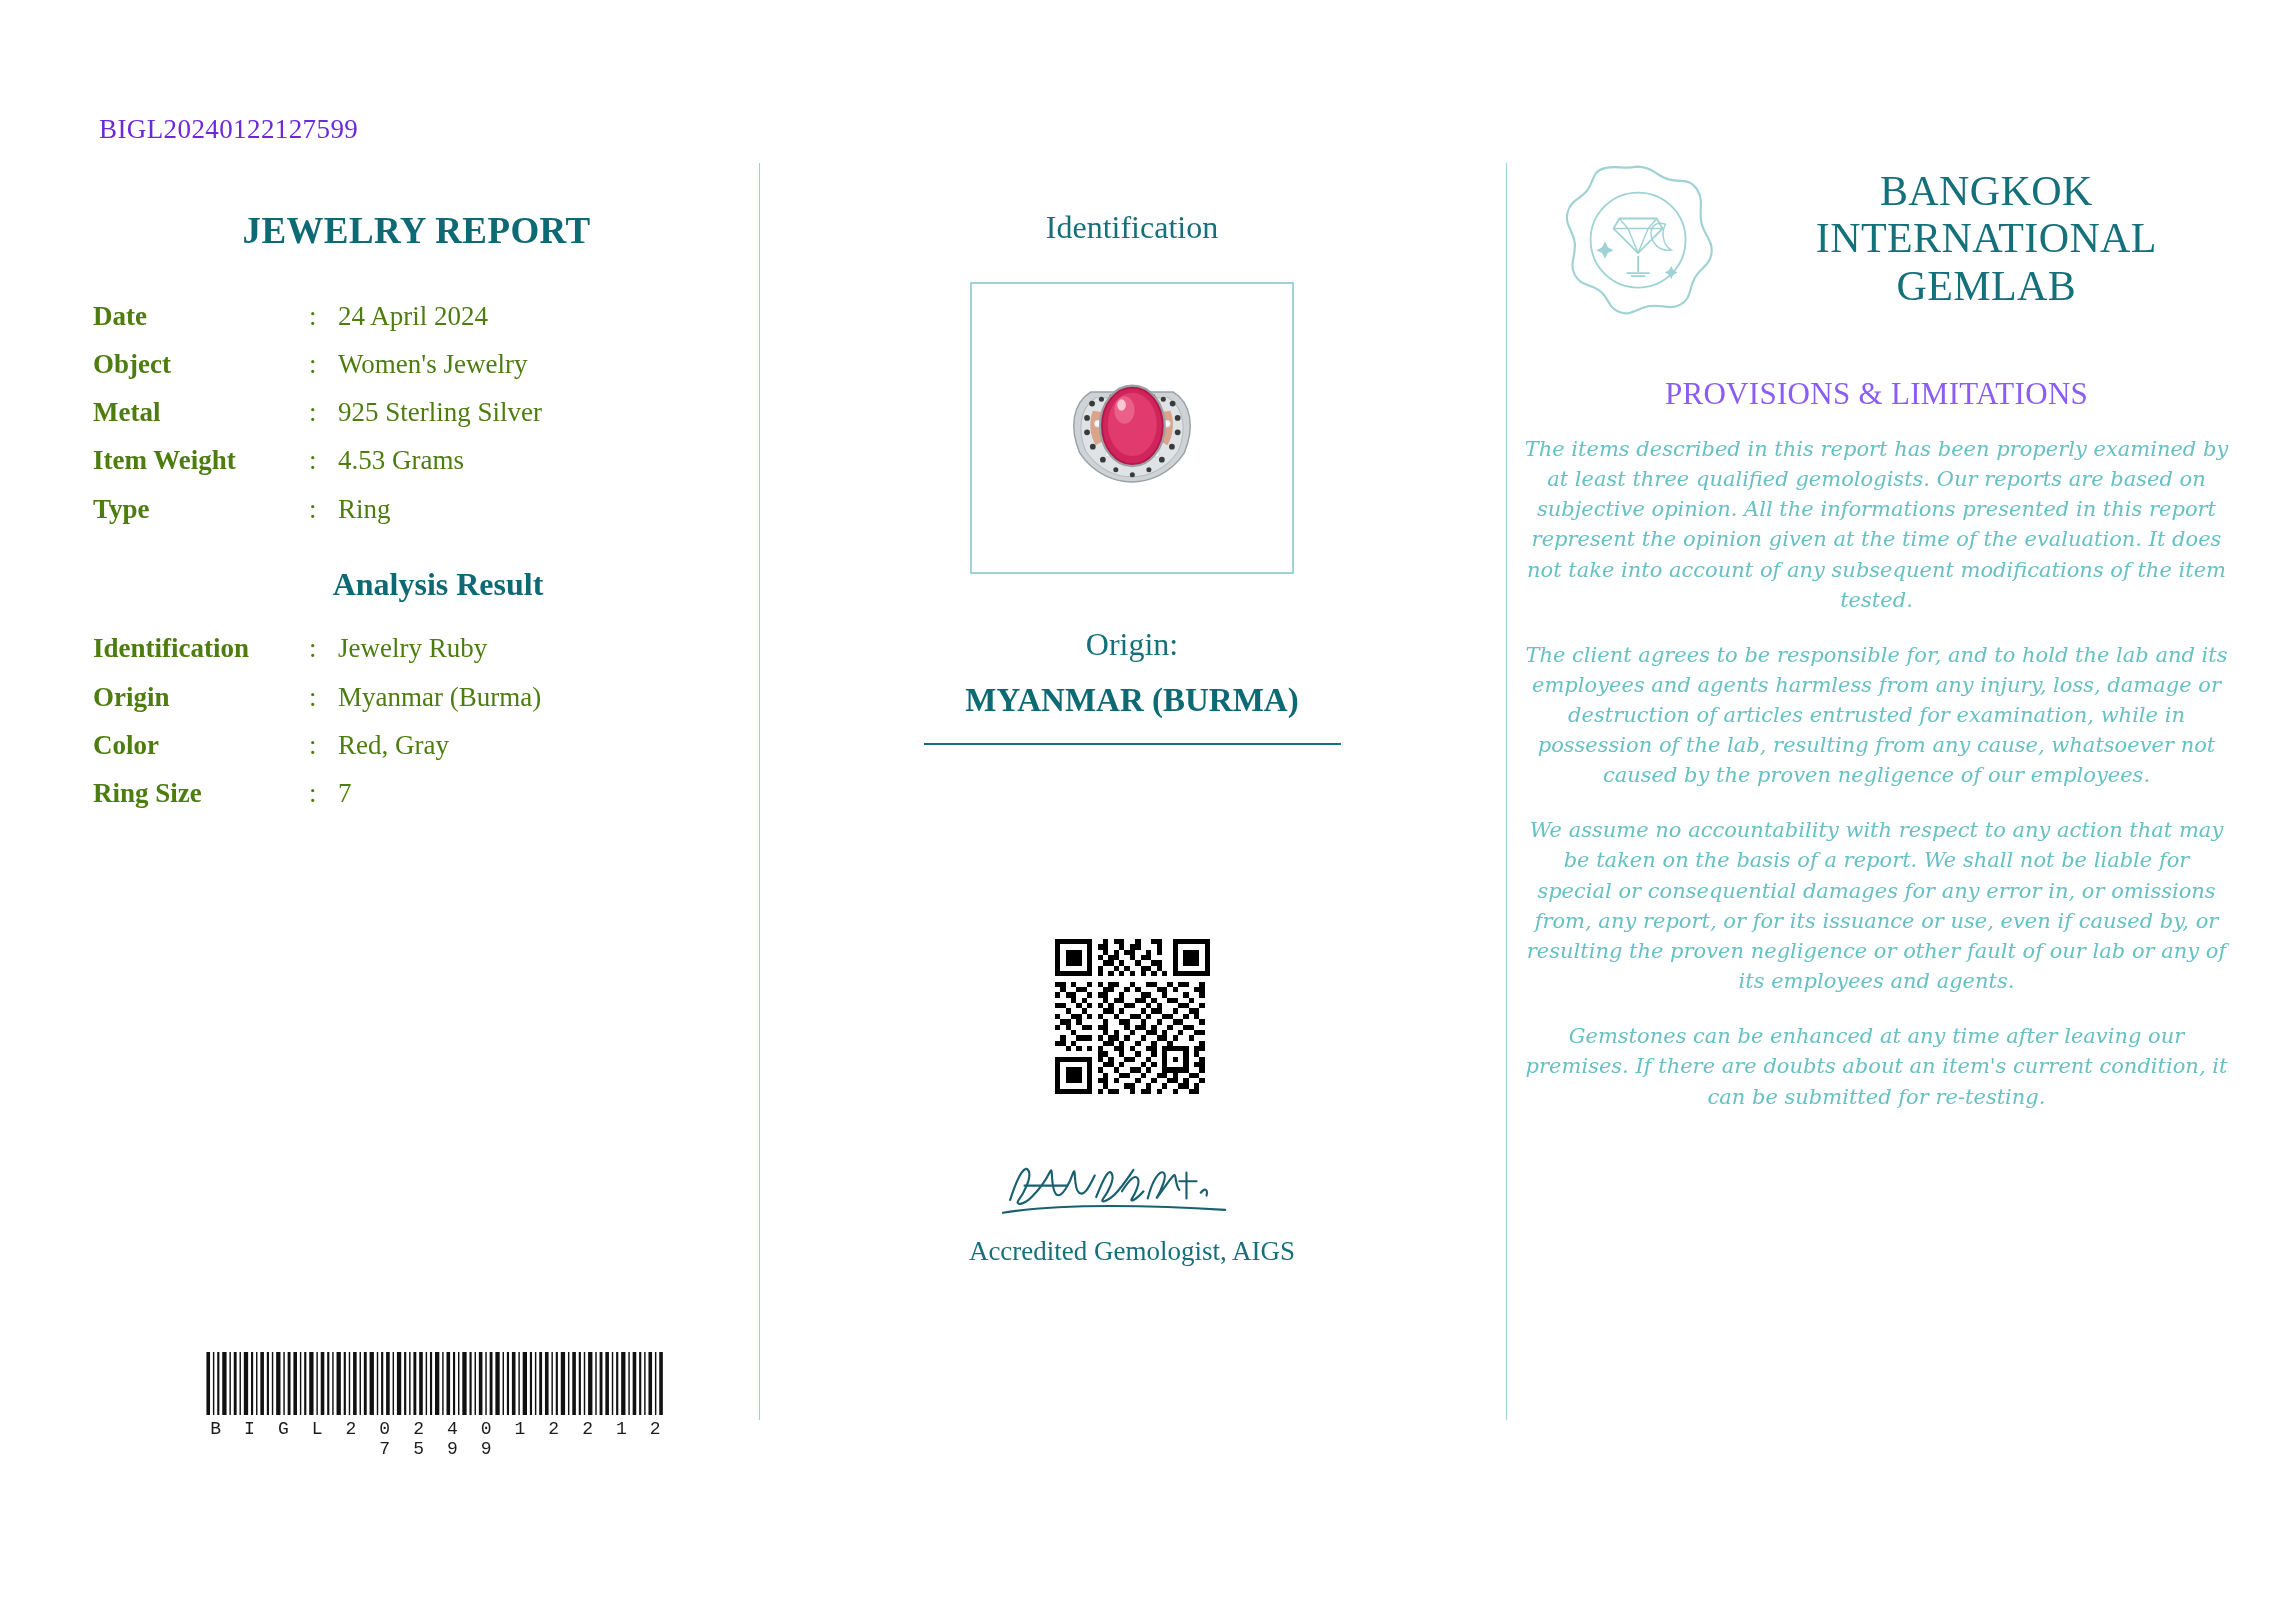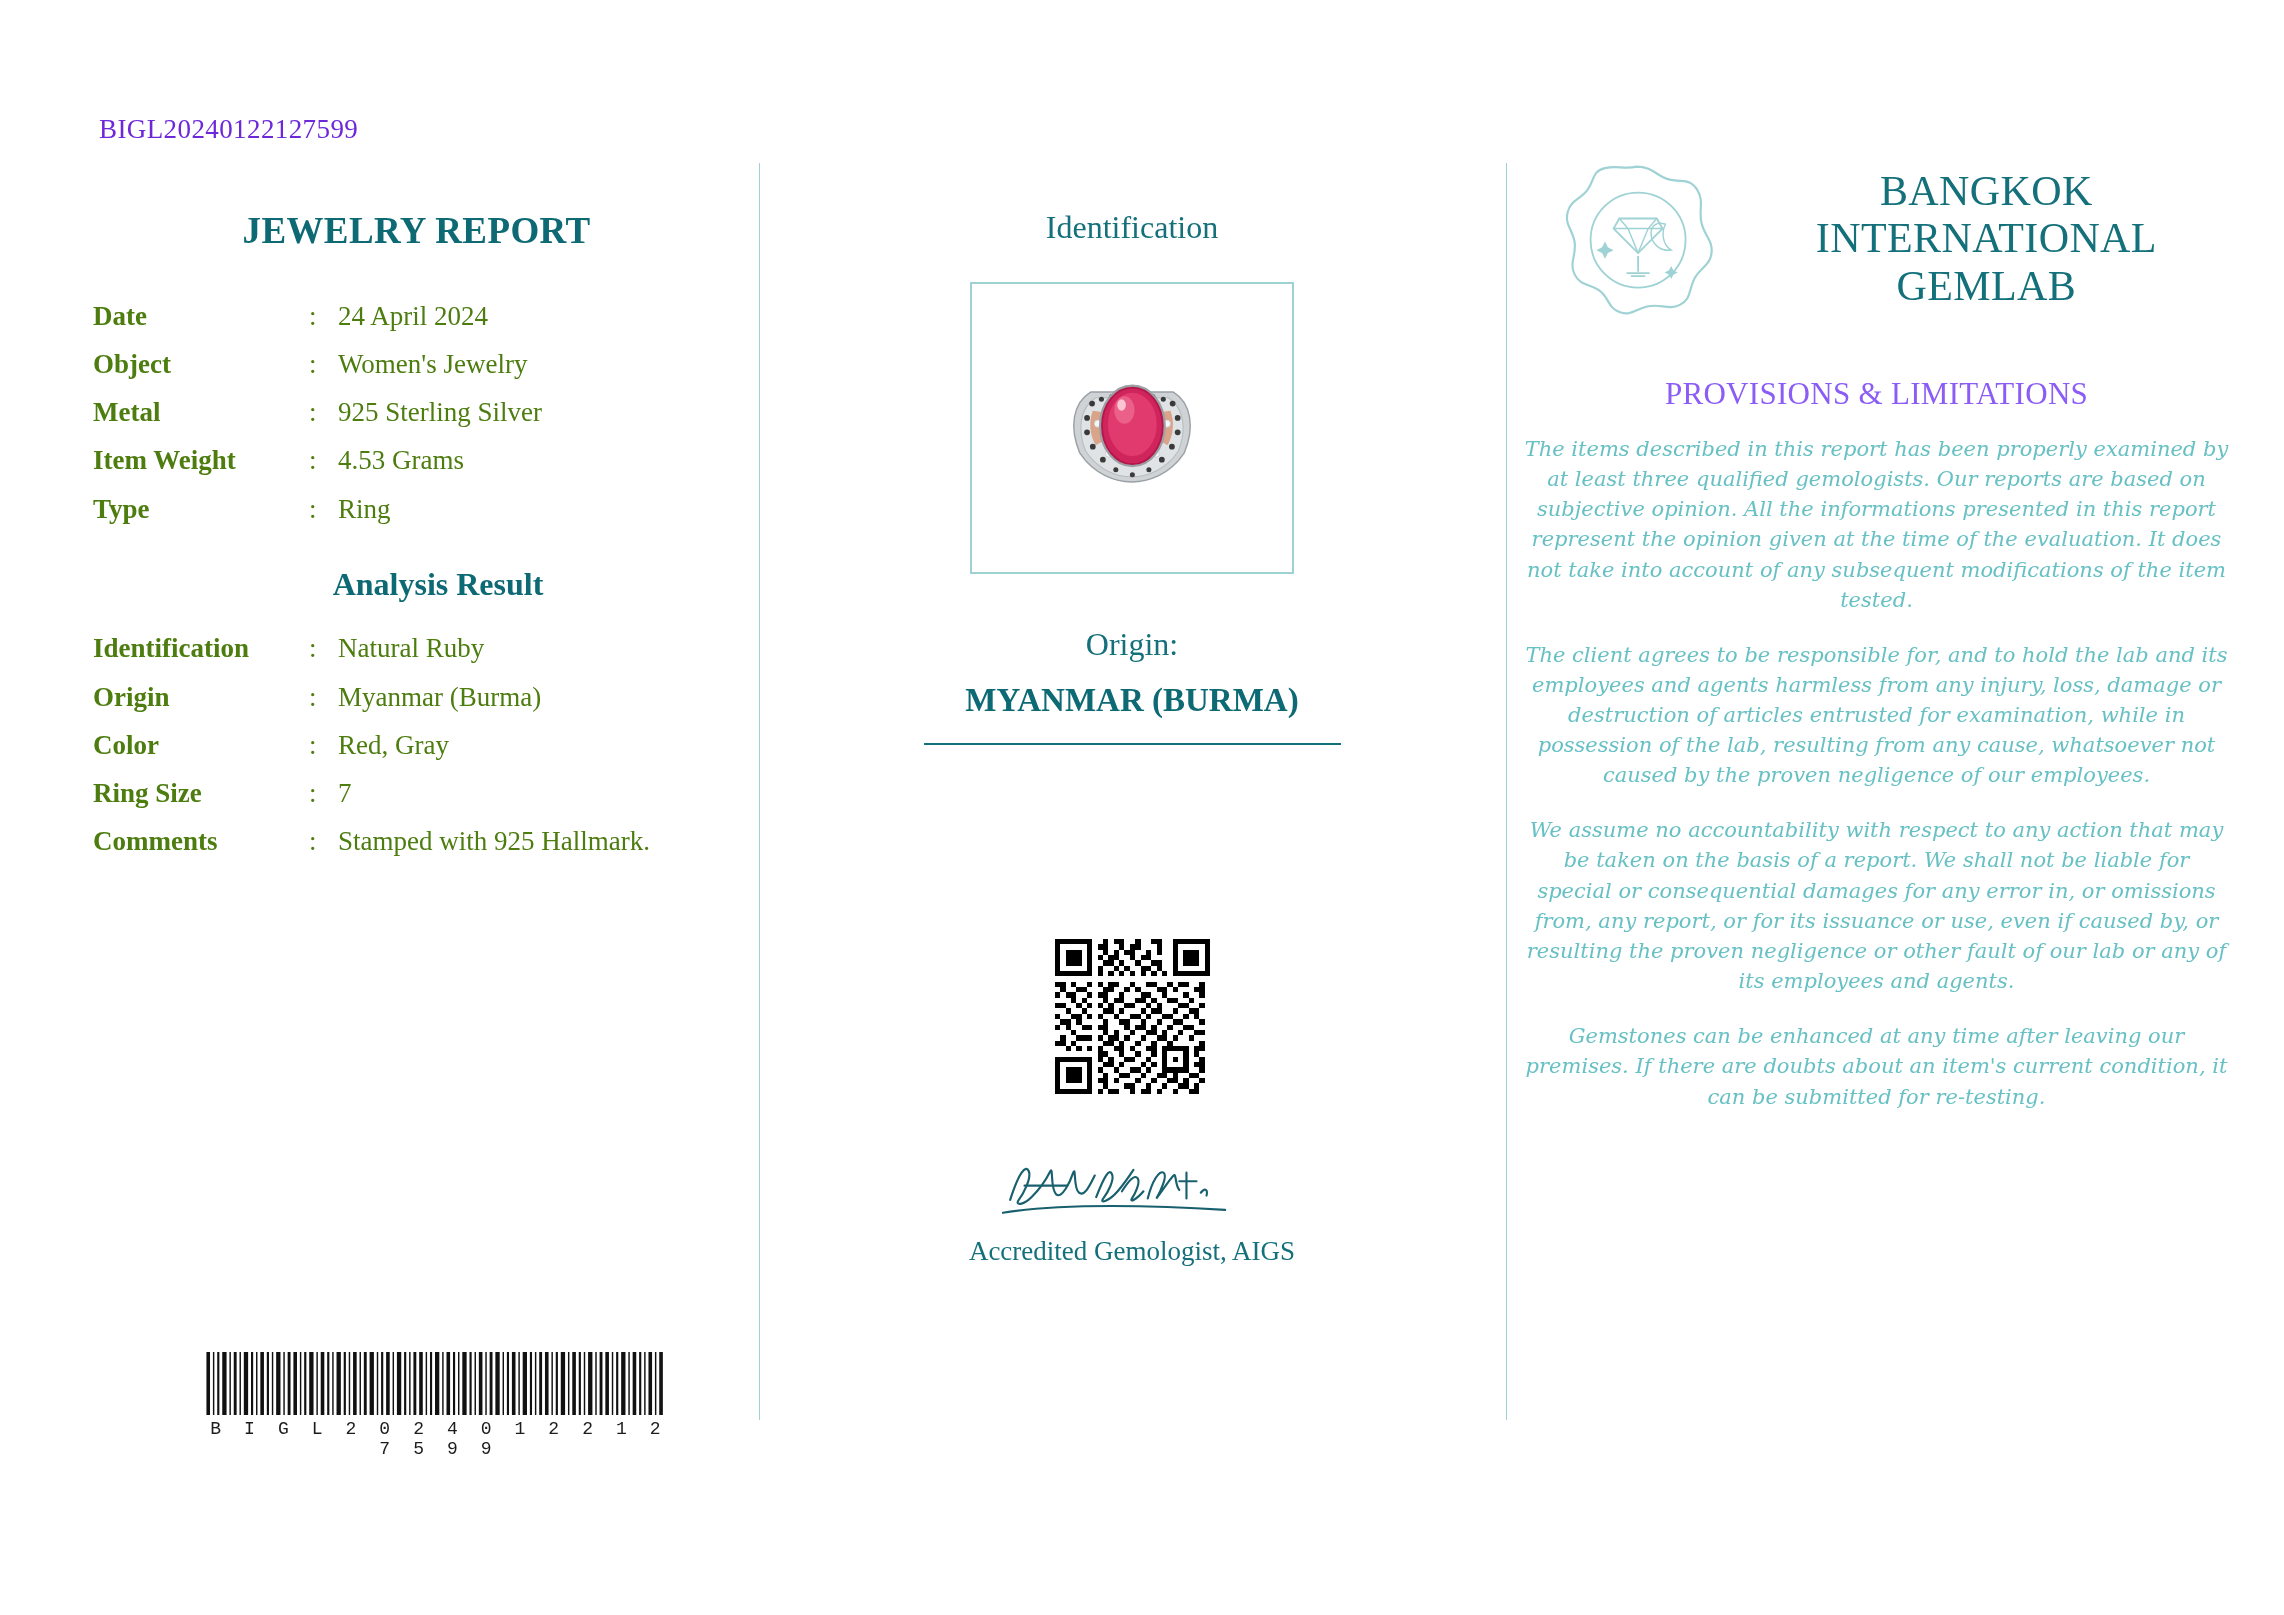--- a/index.html
+++ b/index.html
@@ -252,41 +252,36 @@
     </tbody>
       </table>
 
     <div class="subtitle">Analysis Result</div>
 
     <table class="fields">
       <tbody>
           <tr>
         <td class="key">Identification</td>
         <td class="colon">:</td>
-        <td class="val">Natural Ruby</td>
+        <td class="val">Jewelry Ruby</td>
       </tr>
       <tr>
         <td class="key">Origin</td>
         <td class="colon">:</td>
         <td class="val">Myanmar (Burma)</td>
       </tr>
       <tr>
         <td class="key">Color</td>
         <td class="colon">:</td>
         <td class="val">Red, Gray</td>
       </tr>
       <tr>
         <td class="key">Ring Size</td>
         <td class="colon">:</td>
         <td class="val">7</td>
-      </tr>
-      <tr>
-        <td class="key">Comments</td>
-        <td class="colon">:</td>
-        <td class="val">Stamped with 925 Hallmark.</td>
       </tr>
     </tbody>
       </table>
   </div>
 
   <div class="barcode-wrap">
     <svg class="barcode" viewBox="0 0 640 88" preserveAspectRatio="none">
       <rect x="0" y="0" width="640" height="88" fill="#ffffff"></rect>
       <g fill="#111111">
         <rect x="2" y="0" width="5" height="88"></rect>

